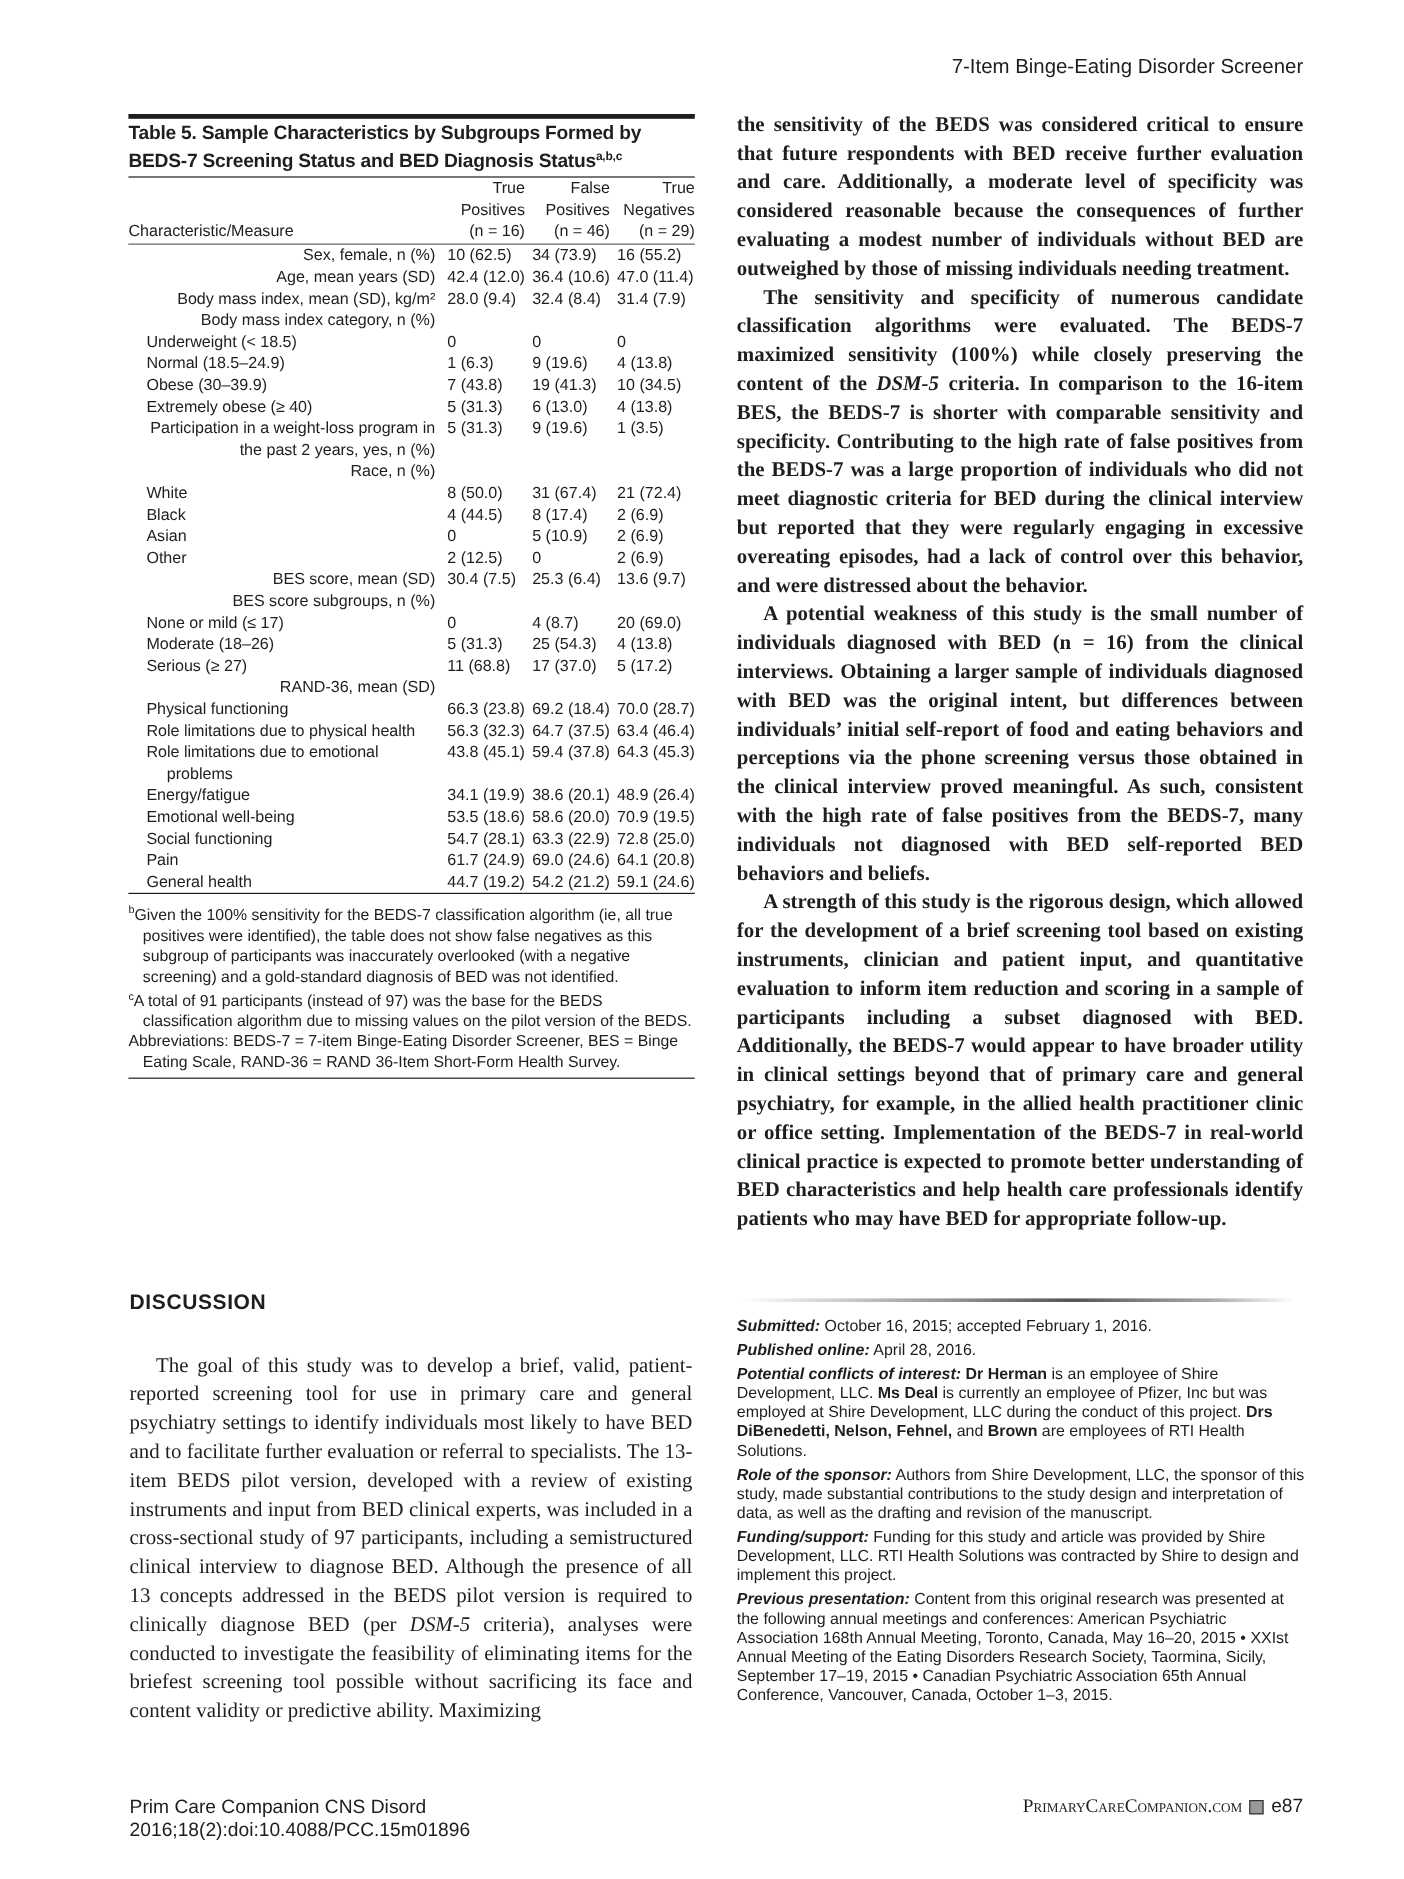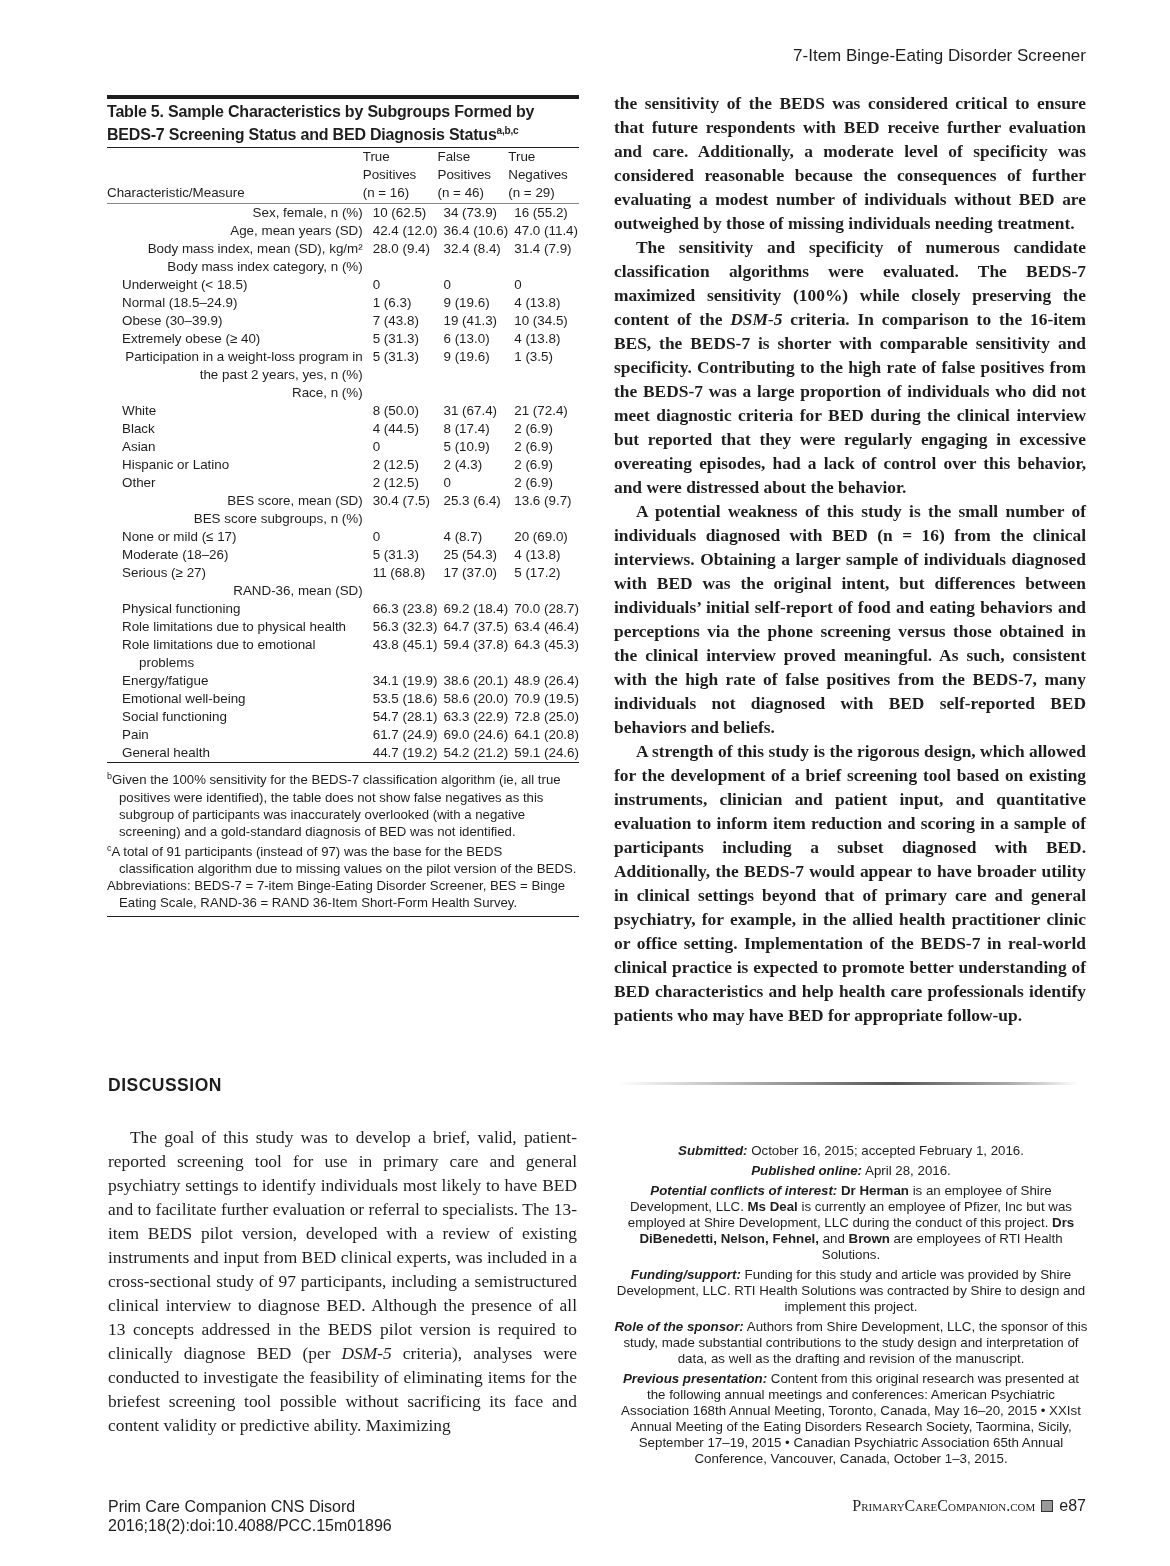--- a/index.html
+++ b/index.html
@@ -9,21 +9,21 @@
 
   #running-head{position:absolute;right:84px;top:46px;font-size:17px;}
 
   
   #table-block{position:absolute;left:107px;top:95px;width:472px;}
   .tbl-toprule{height:4px;background:#1e1e1e;}
   .tbl-title{font-weight:bold;font-size:16px;line-height:19px;padding-top:3px;padding-bottom:3px;letter-spacing:-0.2px;}
   .tbl-title sup{font-size:10px;font-weight:bold;}
   .rule{border-top:1px solid #1e1e1e;}
   table{border-collapse:collapse;width:100%;font-size:13.4px;line-height:18px;}
-  th{font-weight:normal;text-align:left;vertical-align:bottom;padding:0;}
+  th{font-weight:normal;text-align:right;vertical-align:bottom;padding:0;}
   th.first{text-align:left;}
   td{padding:0;vertical-align:top;white-space:nowrap;}
   td.label{white-space:normal;}
   td.c1{width:60px;padding-left:10px;}
   td.c2{width:62px;padding-left:6px;}
   td.c3{width:58px;padding-left:6px;}
   .hang{padding-left:15px;text-indent:-15px;text-align:right;}
   .hang2{padding-left:32px;text-indent:-17px;}
   thead tr.hdr th{border-bottom:1px solid #888;padding-bottom:1px;}
   .fn{font-size:13.2px;line-height:17px;padding-top:5px;}
@@ -36,21 +36,21 @@
   #discussion-heading{position:absolute;left:108px;top:1075px;font-weight:bold;font-size:17.5px;letter-spacing:0.5px;}
   .body-text{font-size:17.4px;line-height:24px;text-align:justify;}
   .body-text p{margin:0;text-indent:22px;}
   #left-body{position:absolute;left:108px;top:1125px;width:469px;}
   #right-body{position:absolute;left:614px;top:91px;width:472px;font-weight:bold;}
   #right-body p.noindent{text-indent:0;}
 
   .fade-rule{position:absolute;left:618px;top:1082px;width:460px;height:3px;
     background:linear-gradient(to right,#fff 0%,#aaa 30%,#555 60%,#aaa 85%,#fff 100%);}
 
-  #notes{position:absolute;left:614px;top:1143px;width:474px;font-size:13.3px;line-height:16px;text-align:center;}
+  #notes{position:absolute;left:614px;top:1097px;width:474px;font-size:13.3px;line-height:16px;}
   #notes p{margin:0 0 4px 0;}
   #notes .lbl{font-weight:bold;font-style:italic;}
   #notes b{font-weight:bold;}
 
   #footer-left{position:absolute;left:108px;top:1497px;font-size:16px;line-height:19px;}
   #footer-right{position:absolute;right:84px;top:1497px;font-size:16px;display:flex;align-items:center;gap:6px;}
   .smallcaps{font-variant:small-caps;font-family:"Liberation Serif","DejaVu Serif",serif;}
   .sq{display:inline-block;width:10px;height:10px;border:1px solid #333;background:#999;}
 </style>
 </head>
@@ -186,28 +186,20 @@
         <tr>
           <td class="label">
             <div class="hang2">Asian</div>
           </td>
           <td class="c1">0</td>
           <td class="c2">5 (10.9)</td>
           <td class="c3">2 (6.9)</td>
         </tr>
         <tr>
           <td class="label">
-            <div class="hang2">Hispanic or Latino</div>
-          </td>
-          <td class="c1">2 (12.5)</td>
-          <td class="c2">2 (4.3)</td>
-          <td class="c3">2 (6.9)</td>
-        </tr>
-        <tr>
-          <td class="label">
             <div class="hang2">Other</div>
           </td>
           <td class="c1">2 (12.5)</td>
           <td class="c2">0</td>
           <td class="c3">2 (6.9)</td>
         </tr>
         <tr>
           <td class="label">
             <div class="hang">BES score, mean (SD)</div>
           </td>
@@ -342,22 +334,22 @@
   <p>A potential weakness of this study is the small number of individuals diagnosed with BED (n = 16) from the clinical interviews. Obtaining a larger sample of individuals diagnosed with BED was the original intent, but differences between individuals’ initial self-report of food and eating behaviors and perceptions via the phone screening versus those obtained in the clinical interview proved meaningful. As such, consistent with the high rate of false positives from the BEDS-7, many individuals not diagnosed with BED self-reported BED behaviors and beliefs.</p>
   <p>A strength of this study is the rigorous design, which allowed for the development of a brief screening tool based on existing instruments, clinician and patient input, and quantitative evaluation to inform item reduction and scoring in a sample of participants including a subset diagnosed with BED. Additionally, the BEDS-7 would appear to have broader utility in clinical settings beyond that of primary care and general psychiatry, for example, in the allied health practitioner clinic or office setting. Implementation of the BEDS-7 in real-world clinical practice is expected to promote better understanding of BED characteristics and help health care professionals identify patients who may have BED for appropriate follow-up.</p>
 </div>
 
 <div class="fade-rule"></div>
 
 <div id="notes" class="sans">
   <p><span class="lbl">Submitted:</span><span> October 16, 2015; accepted February 1, 2016.</span></p>
   <p><span class="lbl">Published online:</span><span> April 28, 2016.</span></p>
   <p><span class="lbl">Potential conflicts of interest:</span><b> Dr Herman</b><span> is an employee of Shire Development, LLC.</span><b> Ms Deal</b><span> is currently an employee of Pfizer, Inc but was employed at Shire Development, LLC during the conduct of this project.</span><b> Drs DiBenedetti, Nelson, Fehnel,</b><span> and</span><b> Brown</b><span> are employees of RTI Health Solutions.</span></p>
+  <p><span class="lbl">Role of the sponsor:</span><span> Authors from Shire Development, LLC, the sponsor of this study, made substantial contributions to the study design and interpretation of data, as well as the drafting and revision of the manuscript.</span></p>
   <p><span class="lbl">Funding/support:</span><span> Funding for this study and article was provided by Shire Development, LLC. RTI Health Solutions was contracted by Shire to design and implement this project.</span></p>
-  <p><span class="lbl">Role of the sponsor:</span><span> Authors from Shire Development, LLC, the sponsor of this study, made substantial contributions to the study design and interpretation of data, as well as the drafting and revision of the manuscript.</span></p>
   <p><span class="lbl">Previous presentation:</span><span> Content from this original research was presented at the following annual meetings and conferences: American Psychiatric Association 168th Annual Meeting, Toronto, Canada, May 16–20, 2015 • XXIst Annual Meeting of the Eating Disorders Research Society, Taormina, Sicily, September 17–19, 2015 • Canadian Psychiatric Association 65th Annual Conference, Vancouver, Canada, October 1–3, 2015.</span></p>
 </div>
 
 <div id="footer-left" class="sans">
   <div>Prim Care Companion CNS Disord</div>
   <div>2016;18(2):doi:10.4088/PCC.15m01896</div>
 </div>
 <div id="footer-right">
   <span class="smallcaps">PrimaryCareCompanion.com</span>
   <span class="sq"></span>

